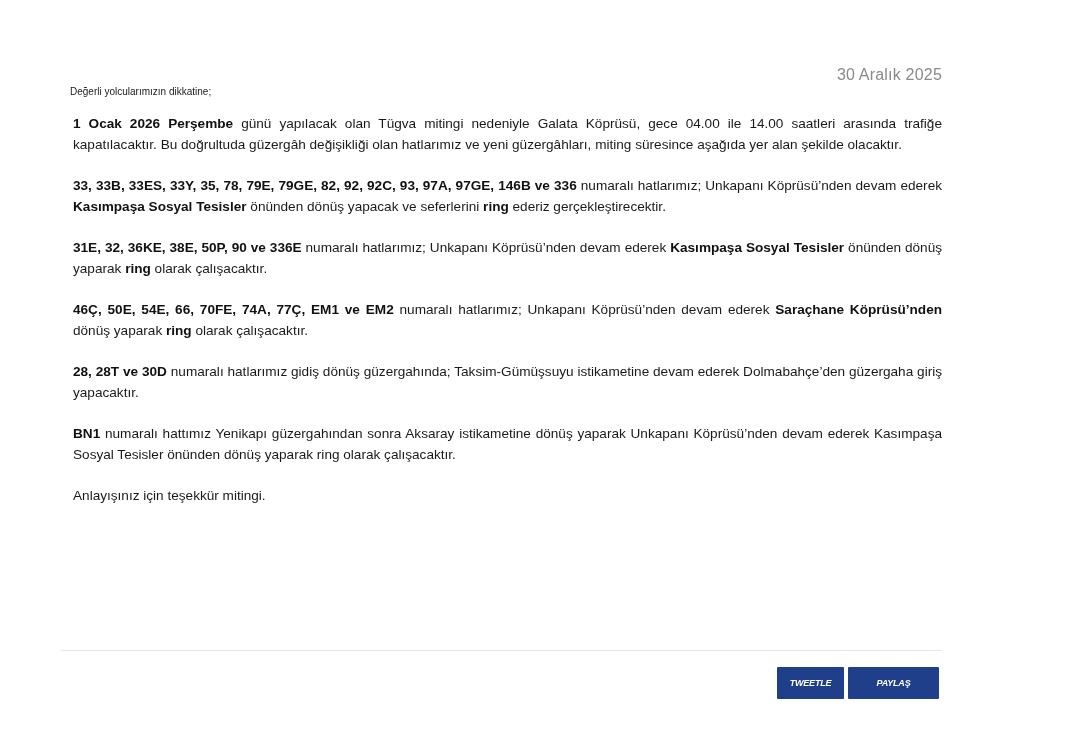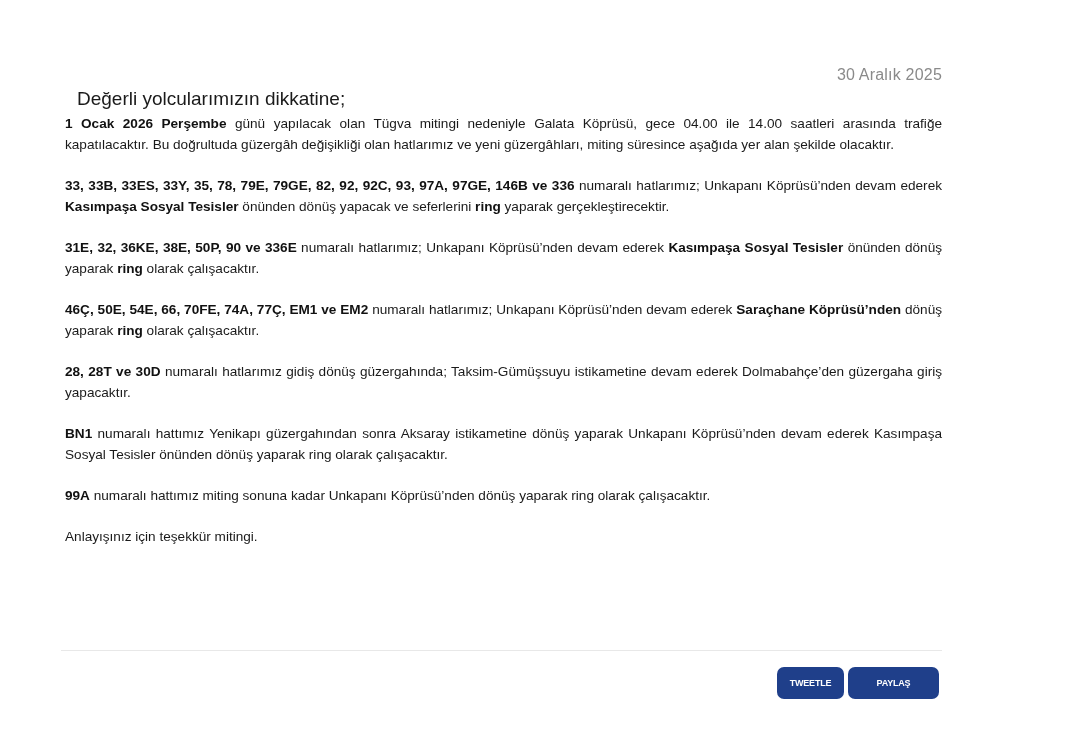--- a/index.html
+++ b/index.html
@@ -26,34 +26,34 @@
       right: 0;
       top: 66px;
       font-size: 16px;
       color: #8a8a8a;
       letter-spacing: 0.2px;
     }
     .greeting {
       position: absolute;
       left: 0;
       top: 72px;
-      font-size: 19px;
+      font-size: 10px;
       line-height: 21px;
-      margin: 16px;
+      margin: 9px;
     }
     .body-text {
       position: absolute;
       left: 0;
       top: 113px;
       width: 881px;
       font-size: 13.6px;
       line-height: 21px;
     }
     .body-text p {
-      margin: 0 0 20px 4px;
+      margin: 0 0 20px 12px;
       text-align: justify;
     }
     .body-text b {
       font-weight: 700;
       color: #111;
     }
     .divider {
       position: absolute;
       left: 0;
       top: 650px;
@@ -63,52 +63,52 @@
     }
     .share-row {
       position: absolute;
       right: 3px;
       top: 667px;
       display: flex;
       gap: 4px;
     }
     .share-btn {
       height: 32px;
-      border-radius: 7px;
+      border-radius: 1px;
       background: #1f3f8a;
       color: #ffffff;
       border: none;
       font-family: "Liberation Sans", "DejaVu Sans", sans-serif;
       font-weight: 700;
       font-size: 9px;
       letter-spacing: -0.2px;
       display: flex;
       align-items: center;
       justify-content: center;
       cursor: pointer;
       padding: 8px;
+      font-style: italic;
     }
     .share-btn.tweet { width: 67px; }
     .share-btn.share { width: 91px; }
   </style>
 </head>
 <body>
 
 <div class="container">
   <div class="date">30 Aralık 2025</div>
   <p class="greeting">Değerli yolcularımızın dikkatine;</p>
 
   <div class="body-text" id="body-text">
       <p><b>1 Ocak 2026 Perşembe</b><span> günü yapılacak olan Tügva mitingi nedeniyle Galata Köprüsü, gece 04.00 ile 14.00 saatleri arasında trafiğe kapatılacaktır. Bu doğrultuda güzergâh değişikliği olan hatlarımız ve yeni güzergâhları, miting süresince aşağıda yer alan şekilde olacaktır.</span></p>
-      <p><b>33, 33B, 33ES, 33Y, 35, 78, 79E, 79GE, 82, 92, 92C, 93, 97A, 97GE, 146B ve 336</b><span> numaralı hatlarımız; Unkapanı Köprüsü’nden devam ederek </span><b>Kasımpaşa Sosyal Tesisler</b><span> önünden dönüş yapacak ve seferlerini </span><b>ring</b><span> yaparak gerçekleştirecektir.</span></p>
+      <p><b>33, 33B, 33ES, 33Y, 35, 78, 79E, 79GE, 82, 92, 92C, 93, 97A, 97GE, 146B ve 336</b><span> numaralı hatlarımız; Unkapanı Köprüsü’nden devam ederek </span><b>Kasımpaşa Sosyal Tesisler</b><span> önünden dönüş yapacak ve seferlerini </span><b>ring</b><span> ederiz gerçekleştirecektir.</span></p>
       <p><b>31E, 32, 36KE, 38E, 50P, 90 ve 336E</b><span> numaralı hatlarımız; Unkapanı Köprüsü’nden devam ederek </span><b>Kasımpaşa Sosyal Tesisler</b><span> önünden dönüş yaparak </span><b>ring</b><span> olarak çalışacaktır.</span></p>
       <p><b>46Ç, 50E, 54E, 66, 70FE, 74A, 77Ç, EM1 ve EM2</b><span> numaralı hatlarımız; Unkapanı Köprüsü’nden devam ederek </span><b>Saraçhane Köprüsü’nden</b><span> dönüş yaparak </span><b>ring</b><span> olarak çalışacaktır.</span></p>
       <p><b>28, 28T ve 30D</b><span> numaralı hatlarımız gidiş dönüş güzergahında; Taksim-Gümüşsuyu istikametine devam ederek Dolmabahçe’den güzergaha giriş yapacaktır.</span></p>
       <p><b>BN1</b><span> numaralı hattımız Yenikapı güzergahından sonra Aksaray istikametine dönüş yaparak Unkapanı Köprüsü’nden devam ederek Kasımpaşa Sosyal Tesisler önünden dönüş yaparak ring olarak çalışacaktır.</span></p>
-      <p><b>99A</b><span> numaralı hattımız miting sonuna kadar Unkapanı Köprüsü’nden dönüş yaparak ring olarak çalışacaktır.</span></p>
       <p><span>Anlayışınız için teşekkür mitingi.</span></p>
     </div>
 
   <div class="divider"></div>
 
   <div class="share-row">
     <button class="share-btn tweet">TWEETLE</button>
     <button class="share-btn share">PAYLAŞ</button>
   </div>
 </div>

